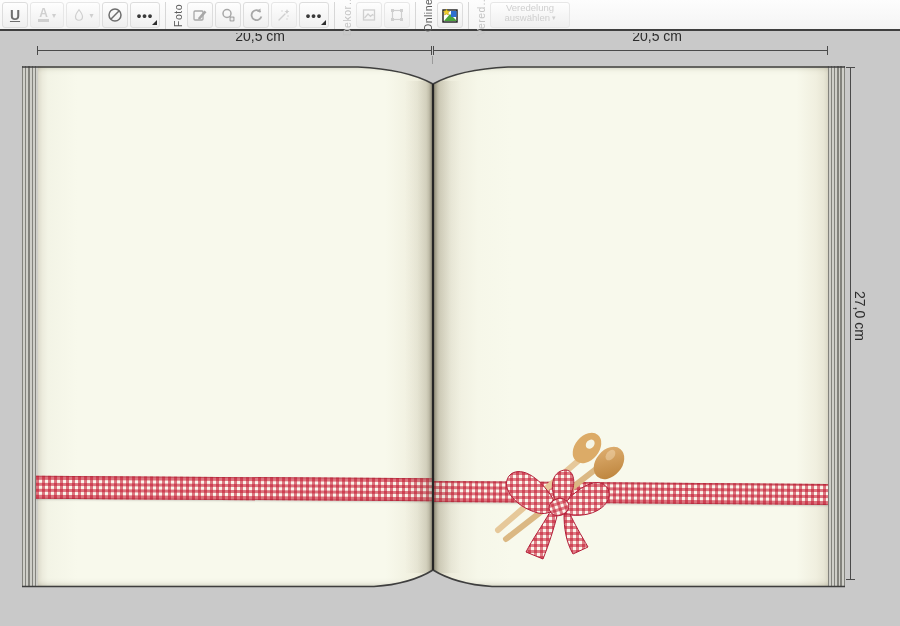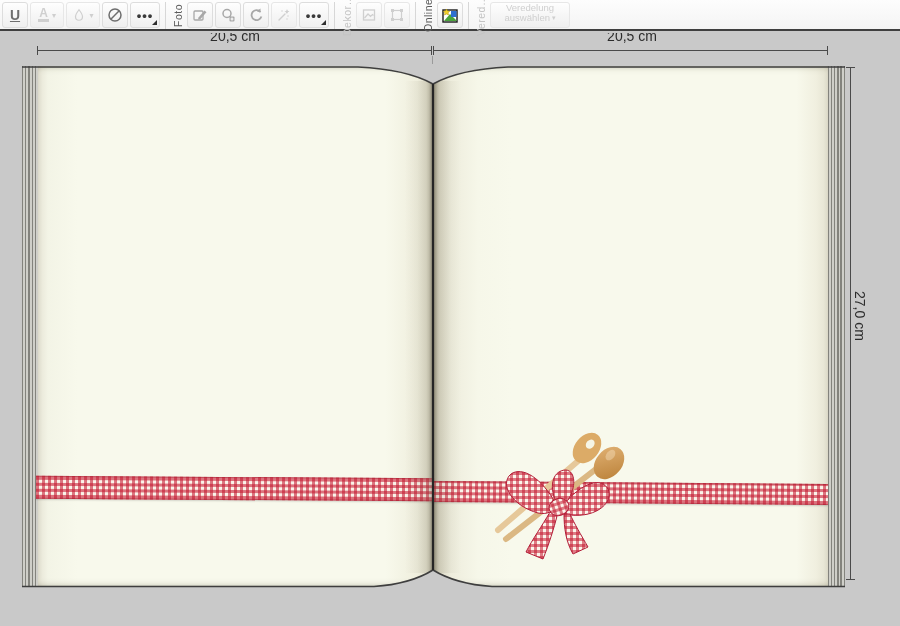--- a/index.html
+++ b/index.html
@@ -46,21 +46,21 @@
   .ver-btn {
     width:80px; height:26px; flex-direction:column; line-height:10px;
     font-size:9.5px; color:#b8b8b8; justify-content:flex-start;
   }
   .ver-btn .dd { font-size:7px; margin-left:2px; }
 
   
   #workspace { position:absolute; top:33px; left:0; width:900px; height:593px; overflow:hidden; }
 
   .ruler-label {
-    position:absolute; top:-4px; width:100px; text-align:center;
+    position:absolute; top:-4px; width:100px; text-align:right;
     font-size:14px; line-height:15px; color:#2c2c2c; z-index:5;
   }
   #ruler-left  { left:185px; }
   #ruler-right { left:582px; }
   .h-measure {
     position:absolute; top:13px; height:9px;
     border-left:1px solid #4a4a4a; border-right:1px solid #4a4a4a;
     background:linear-gradient(to bottom, transparent 4px, #4a4a4a 4px, #4a4a4a 5px, transparent 5px);
   }
   #measure-left  { left:37px;  width:395px; }

